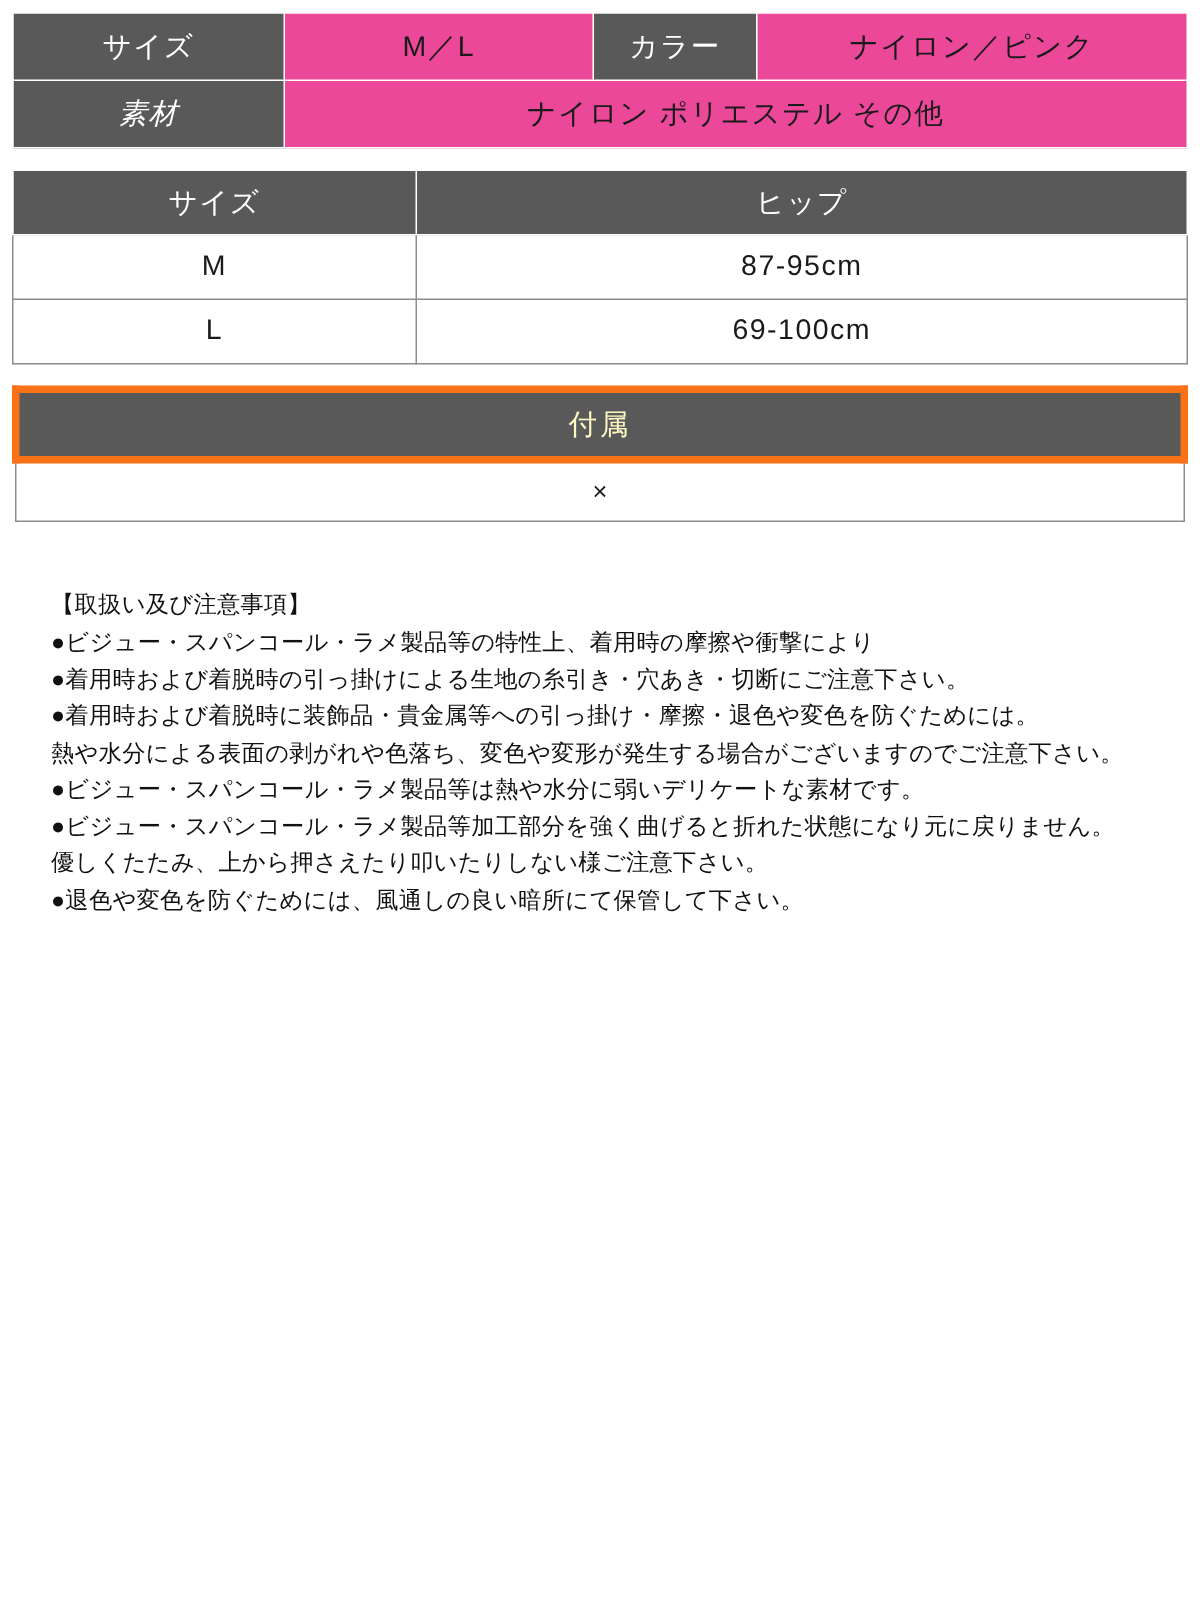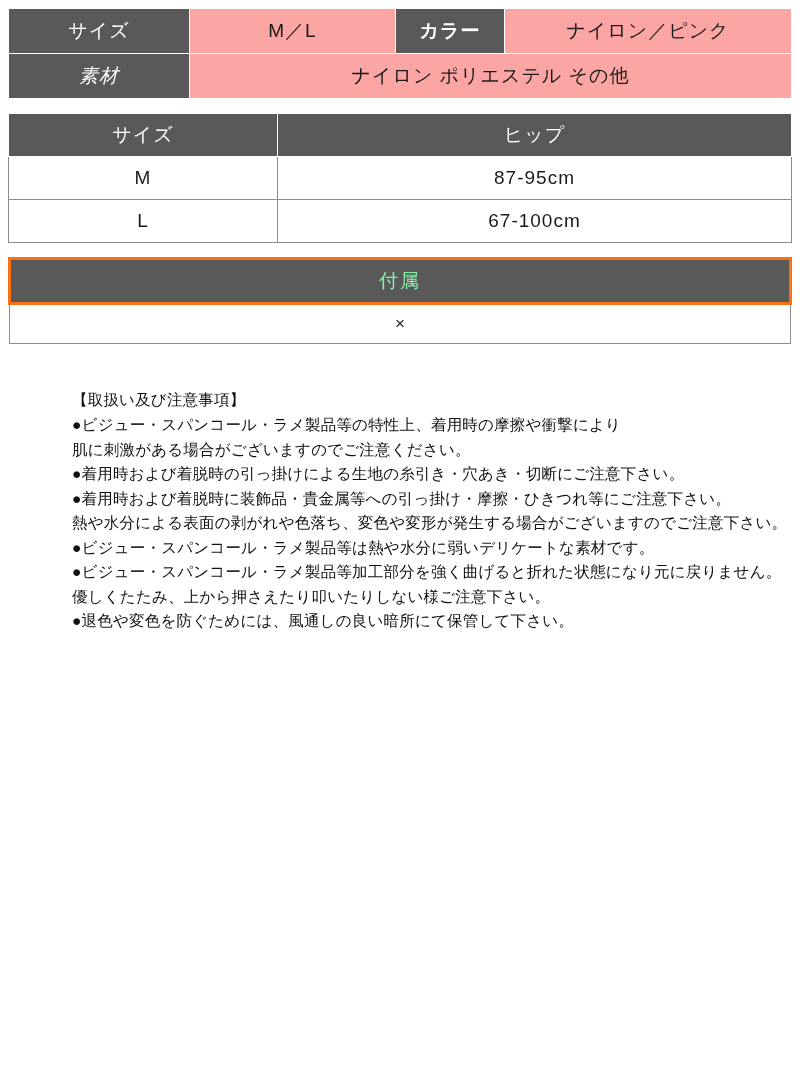--- a/index.html
+++ b/index.html
@@ -37,21 +37,21 @@
     text-align: center;
     vertical-align: middle;
     padding: 0;
   }
   .spec-table .hdr {
     background: #595959;
     color: #ffffff;
     letter-spacing: 1px;
   }
   .spec-table .val {
-    background: #fca5a5;
+    background: #ec4899;
     color: #1a1a1a;
     letter-spacing: 1px;
   }
   .gap-md { height: 14px; }
 
   .size-table {
     border-collapse: collapse;
     width: 784px;
     table-layout: fixed;
   }
@@ -74,25 +74,25 @@
     letter-spacing: 1px;
   }
 
   .attach-table {
     border-collapse: collapse;
     width: 784px;
     table-layout: fixed;
   }
   .attach-table th {
     background: #595959;
-    color: #86efac;
+    color: #fef9c3;
     font-weight: normal;
     font-size: 19px;
     height: 40px;
-    border: 3px solid #f97316;
+    border: 5px solid #f97316;
     letter-spacing: 2px;
   }
   .attach-table td {
     background: #ffffff;
     color: #1a1a1a;
     font-size: 17px;
     height: 36px;
     text-align: center;
     border: 1px solid #8c8c8c;
   }
@@ -101,37 +101,36 @@
   .notes {
     margin-top: 44px;
     padding-left: 26px;
     font-size: 15.5px;
     line-height: 1.58;
     color: #111111;
     letter-spacing: 0.2px;
   }
   .notes .note-line {
     white-space: nowrap;
-    margin-left: 38px;
   }
   .notes .note-title {
     margin-bottom: 1px;
   }
 </style>
 </head>
 <body>
 
 <div class="page">
 
   <table class="spec-table">
     <tbody>
       <tr>
         <td class="hdr" style="width:180px;">サイズ</td>
         <td class="val" style="width:205px;">M／L</td>
-        <td class="hdr" style="width:108px;font-weight:bold;">カラー</td>
+        <td class="hdr" style="width:108px;">カラー</td>
         <td class="val">ナイロン／ピンク</td>
       </tr>
       <tr>
         <td class="hdr" style="width:180px;font-style:italic;">素材</td>
         <td class="val" colspan="3">ナイロン ポリエステル その他</td>
       </tr>
     </tbody>
   </table>
 
   <div class="gap-md"></div>
@@ -143,21 +142,21 @@
         <th>ヒップ</th>
       </tr>
     </thead>
     <tbody>
       <tr>
         <td>M</td>
         <td>87-95cm</td>
       </tr>
       <tr>
         <td>L</td>
-        <td>67-100cm</td>
+        <td>69-100cm</td>
       </tr>
     </tbody>
   </table>
 
   <div class="gap-md"></div>
 
   <table class="attach-table">
     <thead>
       <tr>
         <th>付属</th>
@@ -166,23 +165,22 @@
     <tbody>
       <tr>
         <td>×</td>
       </tr>
     </tbody>
   </table>
 
   <div class="notes">
     <div class="note-line note-title">【取扱い及び注意事項】</div>
     <div class="note-line">●ビジュー・スパンコール・ラメ製品等の特性上、着用時の摩擦や衝撃により</div>
-    <div class="note-line">肌に刺激がある場合がございますのでご注意ください。</div>
     <div class="note-line">●着用時および着脱時の引っ掛けによる生地の糸引き・穴あき・切断にご注意下さい。</div>
-    <div class="note-line">●着用時および着脱時に装飾品・貴金属等への引っ掛け・摩擦・ひきつれ等にご注意下さい。</div>
+    <div class="note-line">●着用時および着脱時に装飾品・貴金属等への引っ掛け・摩擦・退色や変色を防ぐためには。</div>
     <div class="note-line">熱や水分による表面の剥がれや色落ち、変色や変形が発生する場合がございますのでご注意下さい。</div>
     <div class="note-line">●ビジュー・スパンコール・ラメ製品等は熱や水分に弱いデリケートな素材です。</div>
     <div class="note-line">●ビジュー・スパンコール・ラメ製品等加工部分を強く曲げると折れた状態になり元に戻りません。</div>
     <div class="note-line">優しくたたみ、上から押さえたり叩いたりしない様ご注意下さい。</div>
     <div class="note-line">●退色や変色を防ぐためには、風通しの良い暗所にて保管して下さい。</div>
   </div>
 
 </div>
 
 </body></html>

